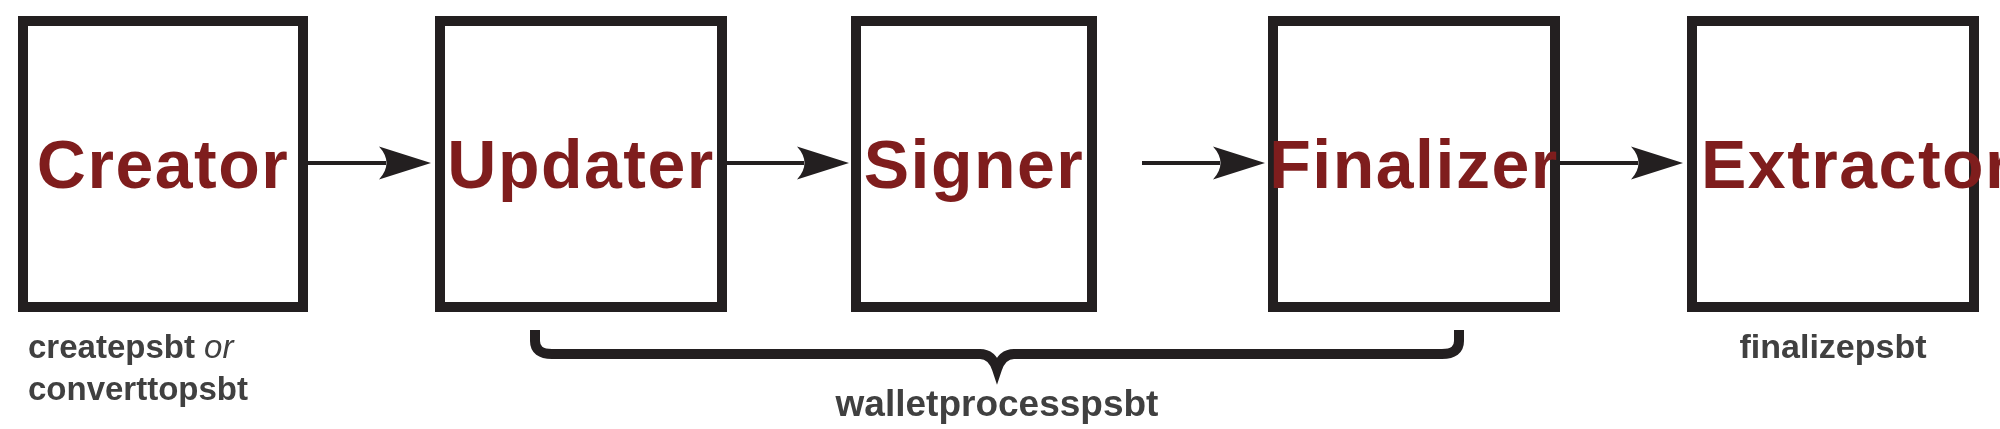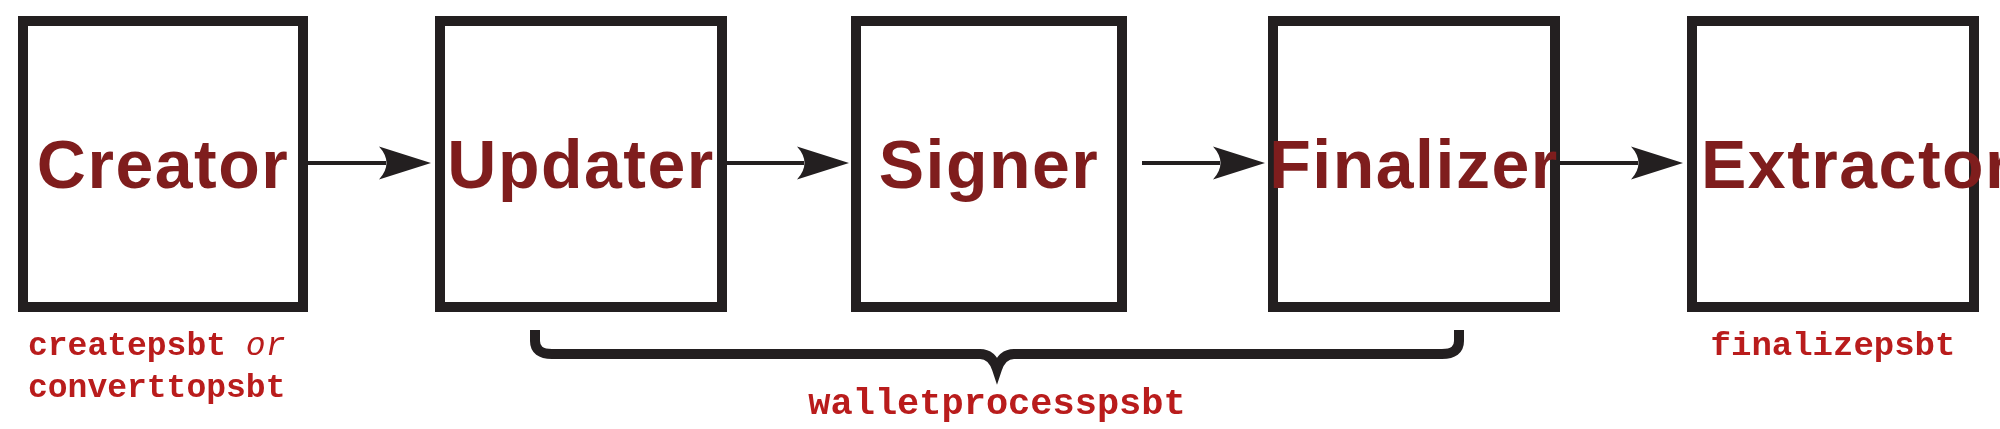--- a/index.html
+++ b/index.html
@@ -26,21 +26,21 @@
   .box-label {
     font-family: "Liberation Sans", sans-serif;
     font-weight: bold;
     font-size: 68px;
     letter-spacing: 1.5px;
     color: #7f1d1d;
     white-space: nowrap;
   }
   .box-creator   { left: 18px;   width: 290px; }
   .box-updater   { left: 435px;  width: 292px; }
-  .box-signer    { left: 851px;  width: 276px; }
+  .box-signer    { left: 851px;  width: 246px; }
   .box-finalizer { left: 1268px; width: 292px; }
   .box-extractor { left: 1687px; width: 292px; padding-left: 48px; }
 
   .arrow {
     position: absolute;
     top: 143px;
     width: 126px;
     height: 40px;
   }
   .arrow-1 { left: 308px; }
@@ -52,23 +52,23 @@
     position: absolute;
     left: 530px;
     top: 328px;
     width: 934px;
     height: 60px;
     overflow: visible;
   }
 
   .code-note {
     position: absolute;
-    font-family: Liberation Mono, monospace;
+    font-family: Liberation Sans, sans-serif;
     font-weight: bold;
-    color: #b91c1c;
+    color: #404040;
     white-space: nowrap;
   }
   .note-creator {
     left: 28px;
     top: 326px;
     font-size: 33px;
     line-height: 42px;
     text-align: left;
   }
   .note-creator .conjunction {

